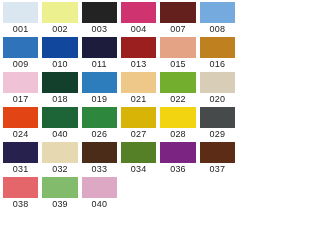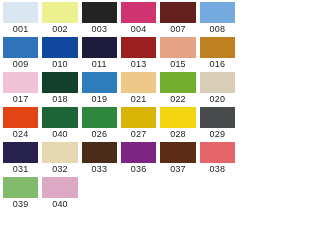--- a/index.html
+++ b/index.html
@@ -156,20 +156,24 @@
     </div>
     <div class="swatch-cell">
       <span class="swatch-chip" style="background: rgb(230, 217, 178);"></span>
       <span class="swatch-label">032</span>
     </div>
     <div class="swatch-cell">
       <span class="swatch-chip" style="background: rgb(74, 44, 24);"></span>
       <span class="swatch-label">033</span>
     </div>
     <div class="swatch-cell">
+      <span class="swatch-chip" style="background: rgb(85, 128, 39);"></span>
+      <span class="swatch-label">034</span>
+    </div>
+    <div class="swatch-cell">
       <span class="swatch-chip" style="background: rgb(124, 36, 130);"></span>
       <span class="swatch-label">036</span>
     </div>
     <div class="swatch-cell">
       <span class="swatch-chip" style="background: rgb(92, 44, 23);"></span>
       <span class="swatch-label">037</span>
     </div>
     <div class="swatch-cell">
       <span class="swatch-chip" style="background: rgb(228, 102, 106);"></span>
       <span class="swatch-label">038</span>

